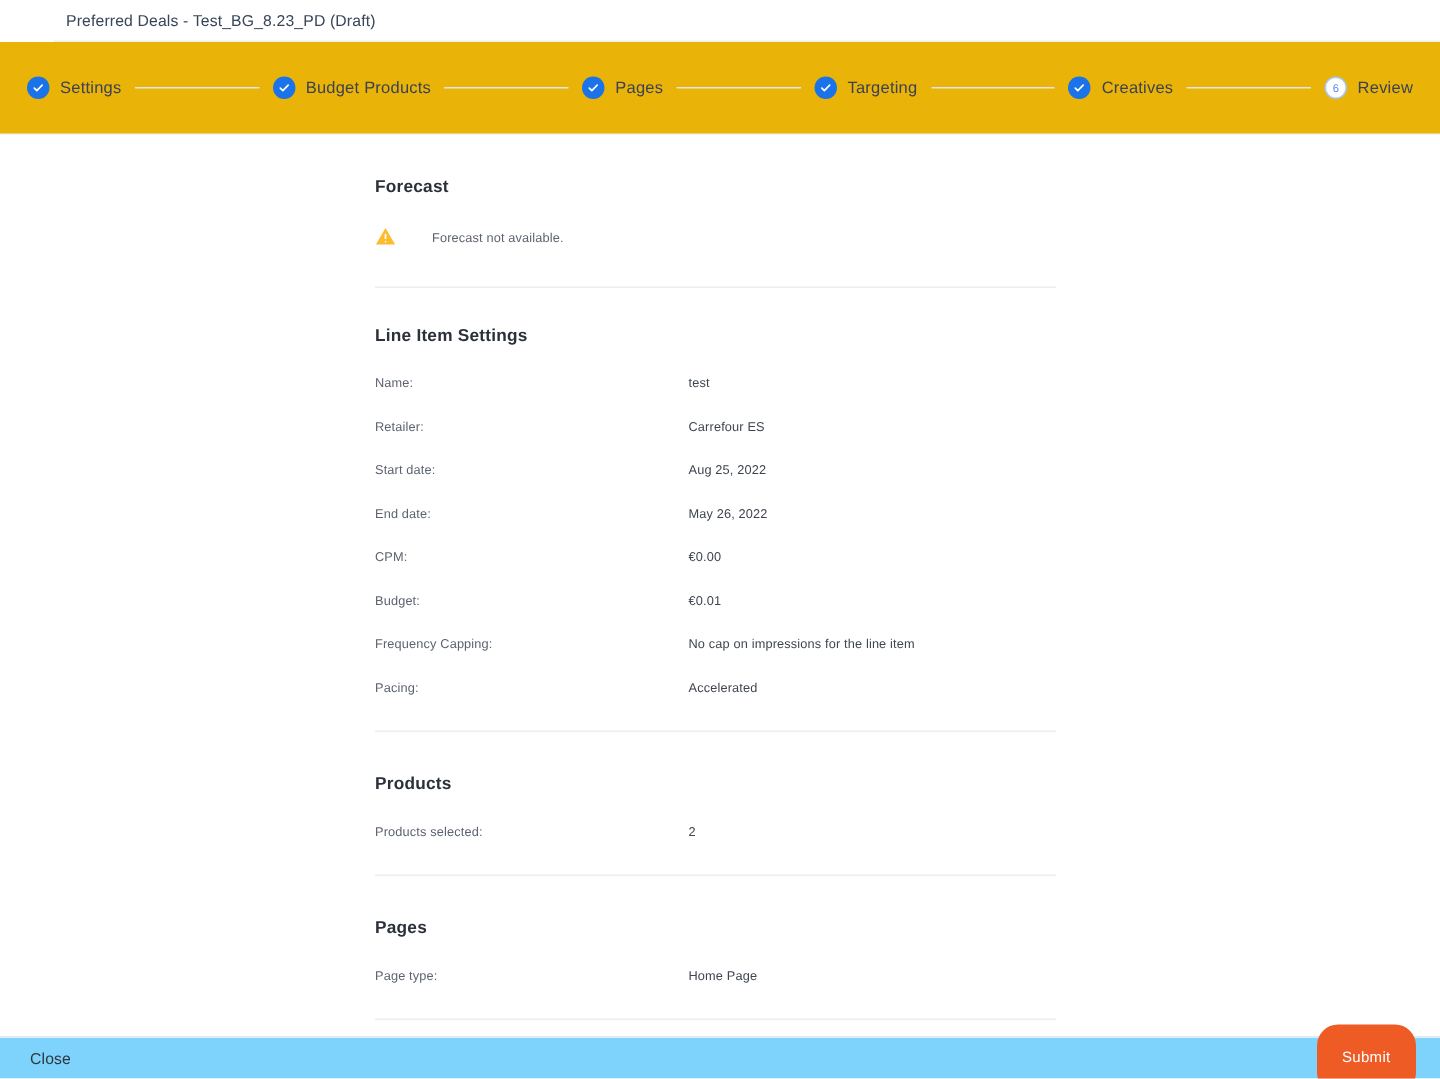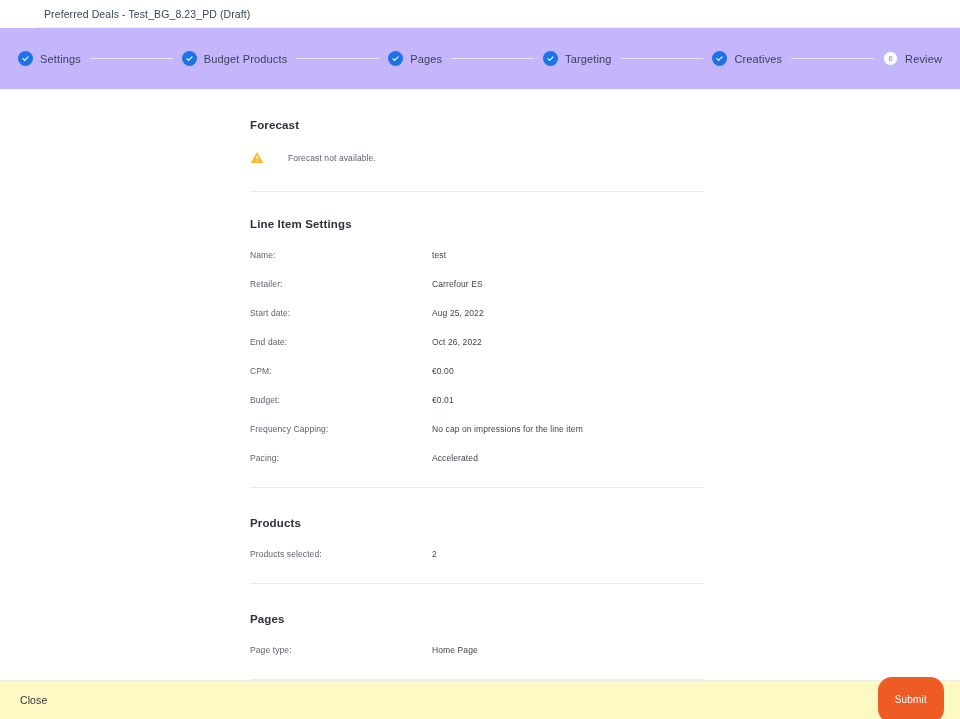--- a/index.html
+++ b/index.html
@@ -35,21 +35,21 @@
     letter-spacing: 0.1px;
     white-space: nowrap;
   }
 
   
   .stepper {
     height: 62px;
     display: flex;
     align-items: center;
     padding: 0 18px 0 18px;
-    background: #c4b5fd;
+    background: #eab308;
     border-bottom: 1px solid #f1f2f4;
   }
   .step {
     display: flex;
     align-items: center;
     flex: 0 0 auto;
     gap: 7px;
     cursor: pointer;
   }
   .step-circle {
@@ -135,20 +135,21 @@
     width: 454px;
   }
 
   .section { padding-top: 26px; }
   .section.pad-top-lg { padding-top: 29px; }
 
   .kv-row {
     display: flex;
     align-items: flex-end;
     margin-bottom: 19px;
+    gap: 27px;
   }
   .kv-row:last-child { margin-bottom: 0; }
   .kv-key {
     width: 182px;
     flex: 0 0 182px;
     font-size: 8.5px;
     color: #5c6370;
     letter-spacing: 0.1px;
   }
   .kv-val {
@@ -158,23 +159,23 @@
   }
 
   .section-gap-bottom { height: 24px; }
 
   
   .footer {
     position: absolute;
     left: 0;
     right: 0;
     bottom: 0;
-    height: 39px;
+    height: 28px;
     border-top: 1px solid #ececee;
-    background: #fef9c3;
+    background: #7dd3fc;
     display: flex;
     align-items: center;
     justify-content: space-between;
     padding: 0 16px 0 18px;
   }
   .close-link {
     font-size: 10.5px;
     color: #2f3640;
     letter-spacing: 0.1px;
     background: none;
@@ -284,21 +285,21 @@
           <div class="kv-row">
             <div class="kv-key">Retailer:</div>
             <div class="kv-val">Carrefour ES</div>
           </div>
           <div class="kv-row">
             <div class="kv-key">Start date:</div>
             <div class="kv-val">Aug 25, 2022</div>
           </div>
           <div class="kv-row">
             <div class="kv-key">End date:</div>
-            <div class="kv-val">Oct 26, 2022</div>
+            <div class="kv-val">May 26, 2022</div>
           </div>
           <div class="kv-row">
             <div class="kv-key">CPM:</div>
             <div class="kv-val">€0.00</div>
           </div>
           <div class="kv-row">
             <div class="kv-key">Budget:</div>
             <div class="kv-val">€0.01</div>
           </div>
           <div class="kv-row">

